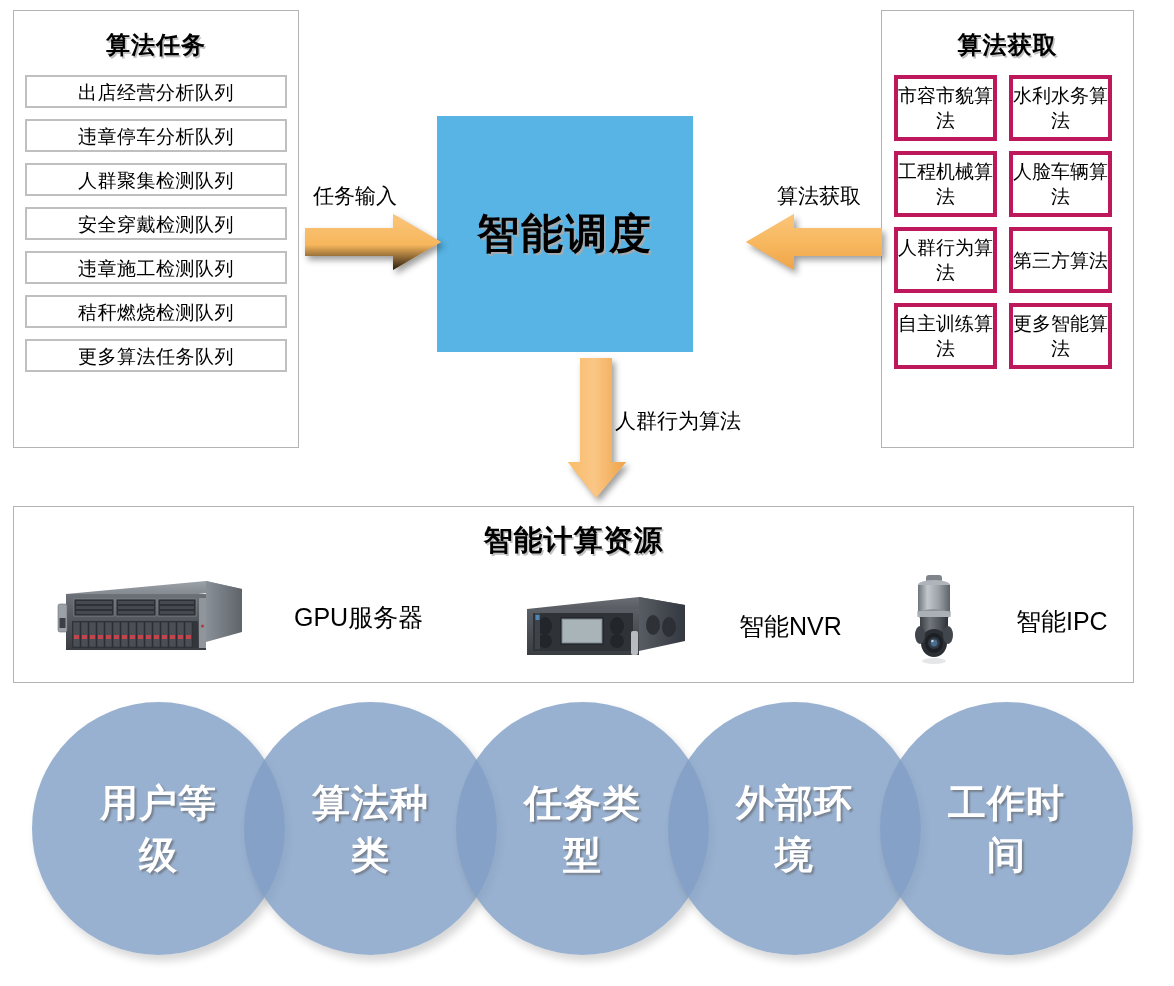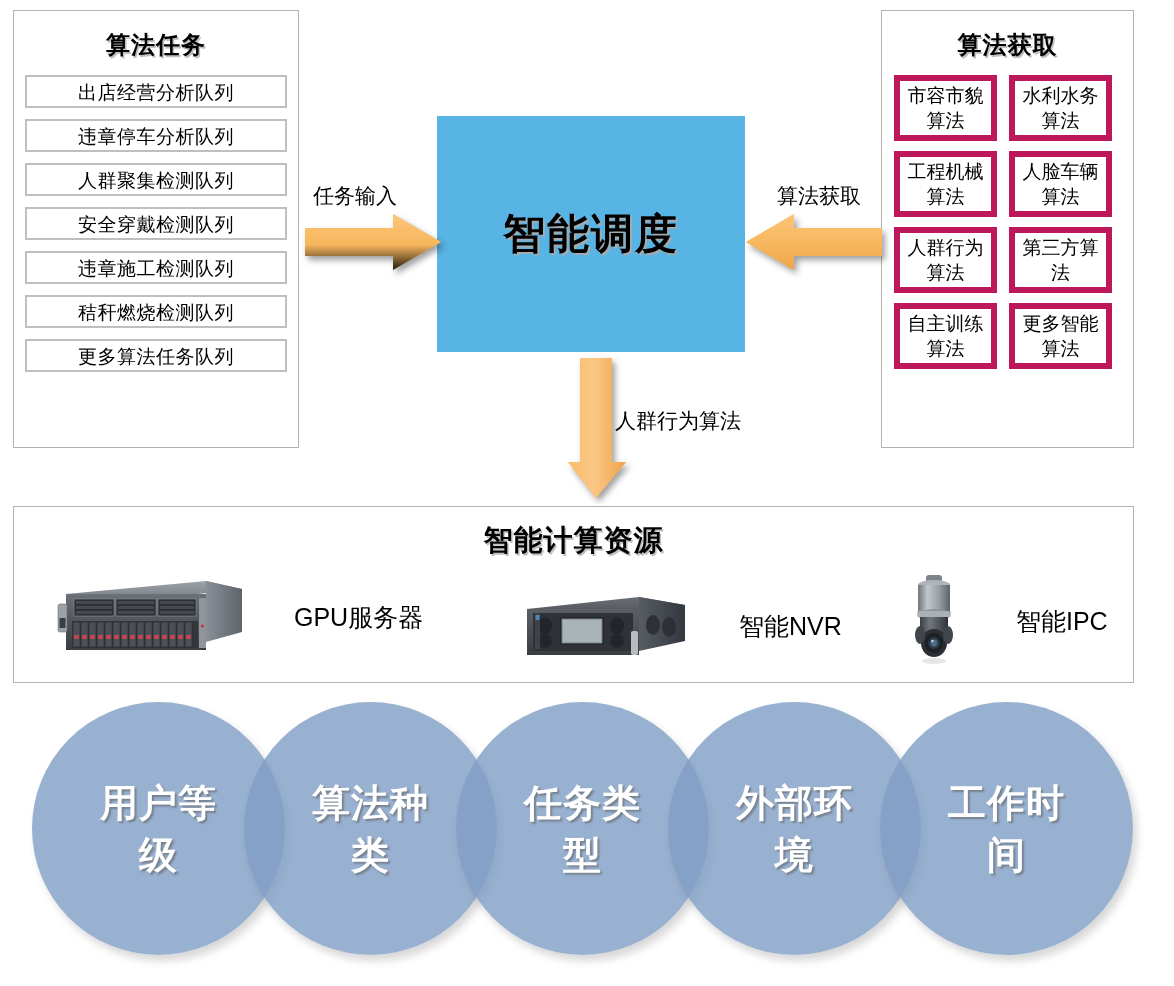--- a/index.html
+++ b/index.html
@@ -67,37 +67,37 @@
   .algo-grid {
     margin-top: 14px;
     padding: 0 12px;
     display: flex;
     flex-wrap: wrap;
     gap: 10px 12px;
   }
   .algo-item {
     width: 103px;
     height: 66px;
-    border: 6px solid #be185d;
+    border: 4px solid #be185d;
     background: #fff;
     box-sizing: border-box;
     display: flex;
     align-items: center;
     justify-content: center;
     text-align: center;
     font-size: 19px;
     line-height: 25px;
   }
 
   
   #scheduler-box {
     position: absolute;
     left: 437px;
     top: 116px;
-    width: 308px;
+    width: 256px;
     height: 236px;
     background: #58b4e4;
     display: flex;
     align-items: center;
     justify-content: center;
   }
   #scheduler-box .scheduler-label {
     font-size: 42px;
     font-weight: bold;
     letter-spacing: 2px;

